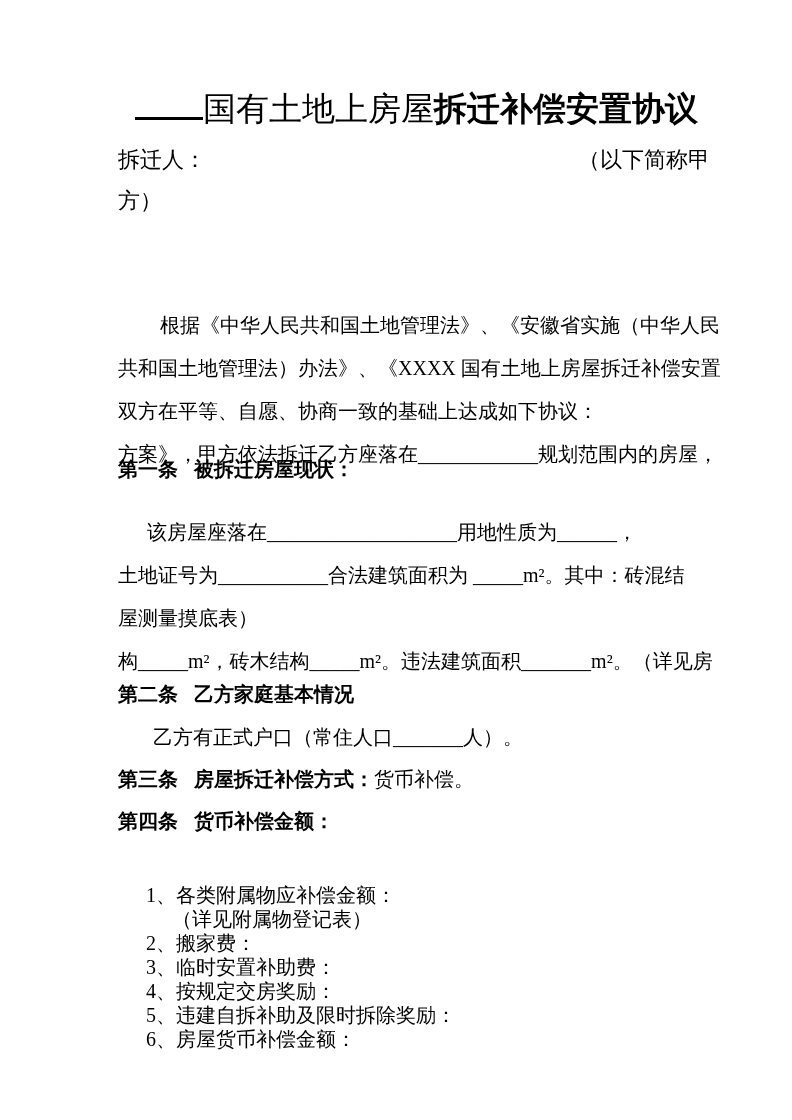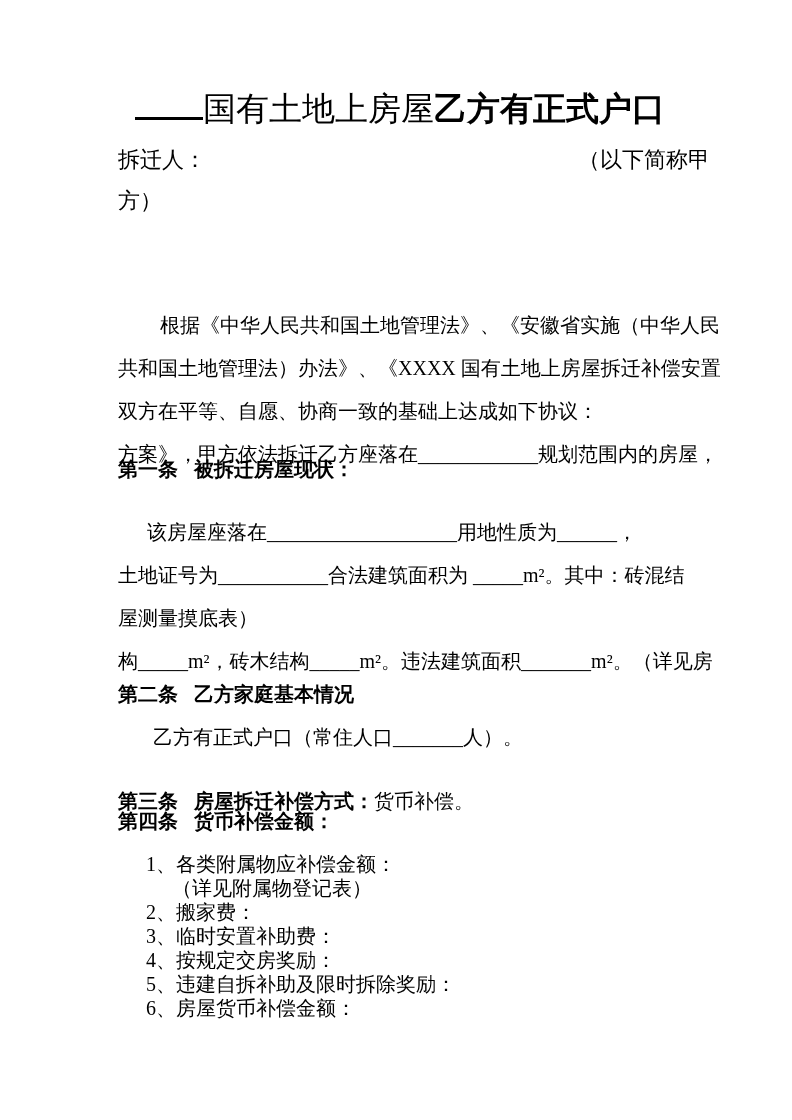--- a/index.html
+++ b/index.html
@@ -60,38 +60,38 @@
   #article2-body .body-line { text-indent: 35px; }
   
   .heading {
     font-size: 20px;
     line-height: 43px;
     font-weight: 700;
     white-space: nowrap;
   }
   #heading1 { top: 448px; }
   #heading2 { top: 673px; }
-  #heading3 { top: 780px; }
+  #heading3 { top: 758px; }
   #heading4 { top: 800px; }
   .h-num { margin-right: 16px; }
   .h-regular { font-weight: 400; }
   
-  #list { top: 852px; padding-left: 28px; }
+  #list { top: 883px; padding-left: 28px; }
   .list-line {
     font-size: 20px;
     line-height: 24px;
     white-space: nowrap;
   }
   .list-line.sub-indent { padding-left: 26px; }
 </style>
 </head>
 <body>
 
 <div id="title" class="sec">
-  <span class="title-blank"></span><span>国有土地上房屋</span><span class="bold">乙方有正式户口</span>
+  <span class="title-blank"></span><span>国有土地上房屋</span><span class="bold">拆迁补偿安置协议</span>
 </div>
 
 <div id="parties" class="sec">
   <div class="party-line">
     <span>拆迁人：</span>
     <span>（以下简称甲</span>
   </div>
   <div class="party-line">
     <span>方）</span>
   </div>

